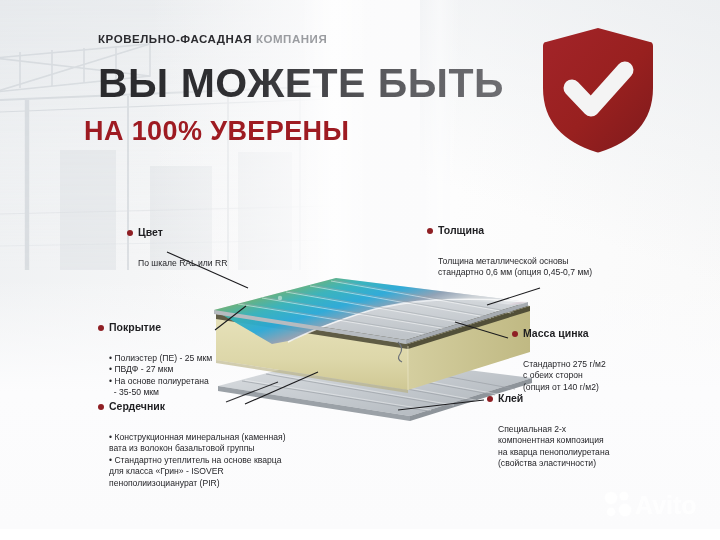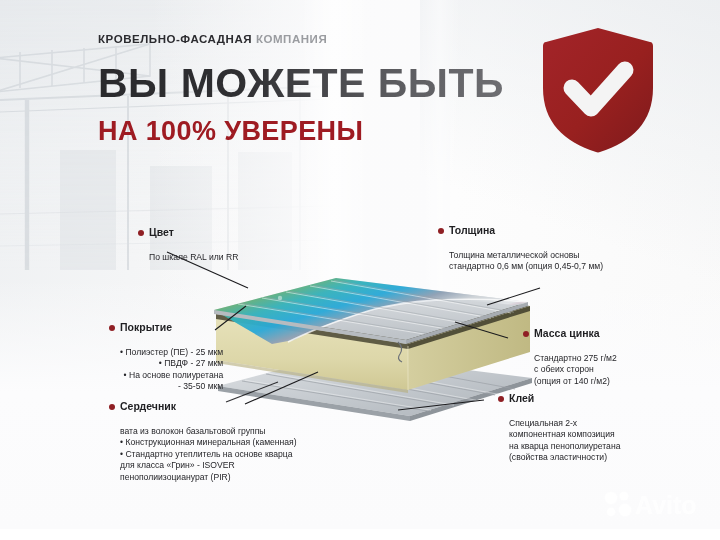--- a/index.html
+++ b/index.html
@@ -59,21 +59,21 @@
 
   .headline-1 {
     position: absolute; left: 98px; top: 62px;
     font-size: 41px; font-weight: 800; letter-spacing: .5px;
     line-height: 1.05; white-space: nowrap;
     background: linear-gradient(90deg, #2a2a2d 0%, #2f2f32 35%, #5b5b5f 72%, #6e6e72 100%);
     -webkit-background-clip: text; background-clip: text;
     -webkit-text-fill-color: transparent; color: #2a2a2d;
   }
   .headline-2 {
-    position: absolute; left: 98px; top: 116px;
+    position: absolute; left: 84px; top: 116px;
     font-size: 27px; font-weight: 800; letter-spacing: .4px;
     color: #9e1b22; white-space: nowrap;
   }
 
   
   .shield {
     position: absolute; left: 537px; top: 26px;
     width: 122px; height: 128px;
   }
   .shield svg { width: 100%; height: 100%; display: block; }
@@ -91,39 +91,38 @@
     pointer-events: none;
   }
   .leaders svg { width: 720px; height: 540px; display: block; }
 
   
   .callout {
     position: absolute;
     display: flex;
     align-items: flex-start;
     gap: 5px;
-    padding-left: 11px;
   }
   .bullet {
     width: 6px; height: 6px; border-radius: 50%;
     background: #8f1f24;
     flex: 0 0 auto;
     margin-top: 4px;
   }
   .co-body { }
   .co-title {
     font-size: 10.5px; font-weight: 700; color: #1f1f22;
     line-height: 1.25; white-space: nowrap;
   }
   .co-lines {
     font-size: 8.6px; font-weight: 400; color: #26262a;
-    line-height: 1.32; margin-top: 13px;
+    line-height: 1.32; margin-top: 19px;
   }
   .co-lines div { white-space: nowrap; }
-  .co-lines .li { padding-left: 0; text-align: right; }
+  .co-lines .li { padding-left: 0; }
 
   
   #callout-color     { left: 127px; top: 226px; }
   #callout-thickness { left: 427px; top: 224px; }
   #callout-coating   { left: 98px;  top: 321px; }
   #callout-zinc      { left: 512px; top: 327px; }
   #callout-core      { left: 98px;  top: 400px; }
   #callout-glue      { left: 487px; top: 392px; }
 
   
@@ -365,22 +364,22 @@
         <div>(опция от 140 г/м2)</div>
       </div>
     </div>
   </div>
 
   <div class="callout" id="callout-core">
     <span class="bullet"></span>
     <div class="co-body">
       <div class="co-title">Сердечник</div>
       <div class="co-lines">
+        <div>• Конструкционная минеральная (каменная)</div>
         <div>вата из волокон базальтовой группы</div>
-        <div>• Конструкционная минеральная (каменная)</div>
         <div>• Стандартно утеплитель на основе кварца</div>
         <div>для класса «Грин» - ISOVER</div>
         <div>пенополиизоцианурат (PIR)</div>
       </div>
     </div>
   </div>
 
   <div class="callout" id="callout-glue">
     <span class="bullet"></span>
     <div class="co-body">

